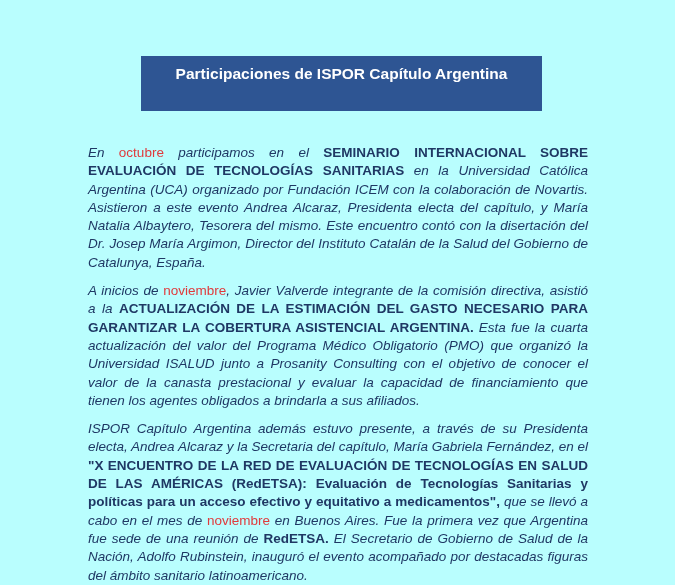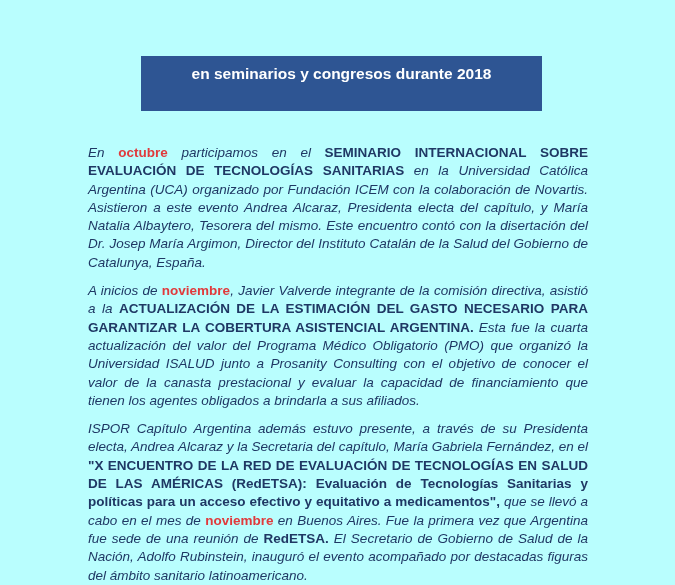--- a/index.html
+++ b/index.html
@@ -41,26 +41,26 @@
   }
   .content p {
     margin: 0 0 10px 0;
     text-align: justify;
     font-size: 13.5px;
     line-height: 18.3px;
     color: var(--body-text);
   }
   .run-normal { font-weight: normal; font-style: italic; }
   .run-bold { font-weight: bold; }
-  .run-red-bold { font-weight: bold; color: var(--red); }
+  .run-red-bold { font-weight: normal; color: var(--red); }
 </style>
 </head>
 <body>
 
 <div class="header-box">
-  <div>en seminarios y congresos durante 2018</div>
+  <div>Participaciones de ISPOR Capítulo Argentina</div>
 </div>
 
 <div class="content">
   <p><span class="run-normal">En </span><span class="run-red-bold">octubre</span><span class="run-normal"> participamos en el </span><span class="run-bold">SEMINARIO INTERNACIONAL SOBRE EVALUACIÓN DE TECNOLOGÍAS SANITARIAS</span><span class="run-normal"> en la Universidad Católica Argentina (UCA) organizado por Fundación ICEM con la colaboración de Novartis. Asistieron a este evento Andrea Alcaraz, Presidenta electa del capítulo, y María Natalia Albaytero, Tesorera del mismo. Este encuentro contó con la disertación del Dr. Josep María Argimon, Director del Instituto Catalán de la Salud del Gobierno de Catalunya, España.</span></p>
   <p><span class="run-normal">A inicios de </span><span class="run-red-bold">noviembre</span><span class="run-normal">, Javier Valverde integrante de la comisión directiva, asistió a la </span><span class="run-bold">ACTUALIZACIÓN DE LA ESTIMACIÓN DEL GASTO NECESARIO PARA GARANTIZAR LA COBERTURA ASISTENCIAL ARGENTINA.</span><span class="run-normal"> Esta fue la cuarta actualización del valor del Programa Médico Obligatorio (PMO) que organizó la Universidad ISALUD junto a Prosanity Consulting con el objetivo de conocer el valor de la canasta prestacional y evaluar la capacidad de financiamiento que tienen los agentes obligados a brindarla a sus afiliados.</span></p>
   <p><span class="run-normal">ISPOR Capítulo Argentina además estuvo presente, a través de su Presidenta electa, Andrea Alcaraz y la Secretaria del capítulo, María Gabriela Fernández, en el </span><span class="run-bold">"X ENCUENTRO DE LA RED DE EVALUACIÓN DE TECNOLOGÍAS EN SALUD DE LAS AMÉRICAS (RedETSA): Evaluación de Tecnologías Sanitarias y políticas para un acceso efectivo y equitativo a medicamentos",</span><span class="run-normal"> que se llevó a cabo en el mes de </span><span class="run-red-bold">noviembre</span><span class="run-normal"> en Buenos Aires. Fue la primera vez que Argentina fue sede de una reunión de </span><span class="run-bold">RedETSA.</span><span class="run-normal"> El Secretario de Gobierno de Salud de la Nación, Adolfo Rubinstein, inauguró el evento acompañado por destacadas figuras del ámbito sanitario latinoamericano.</span></p>
 </div>
 
 </body></html>

